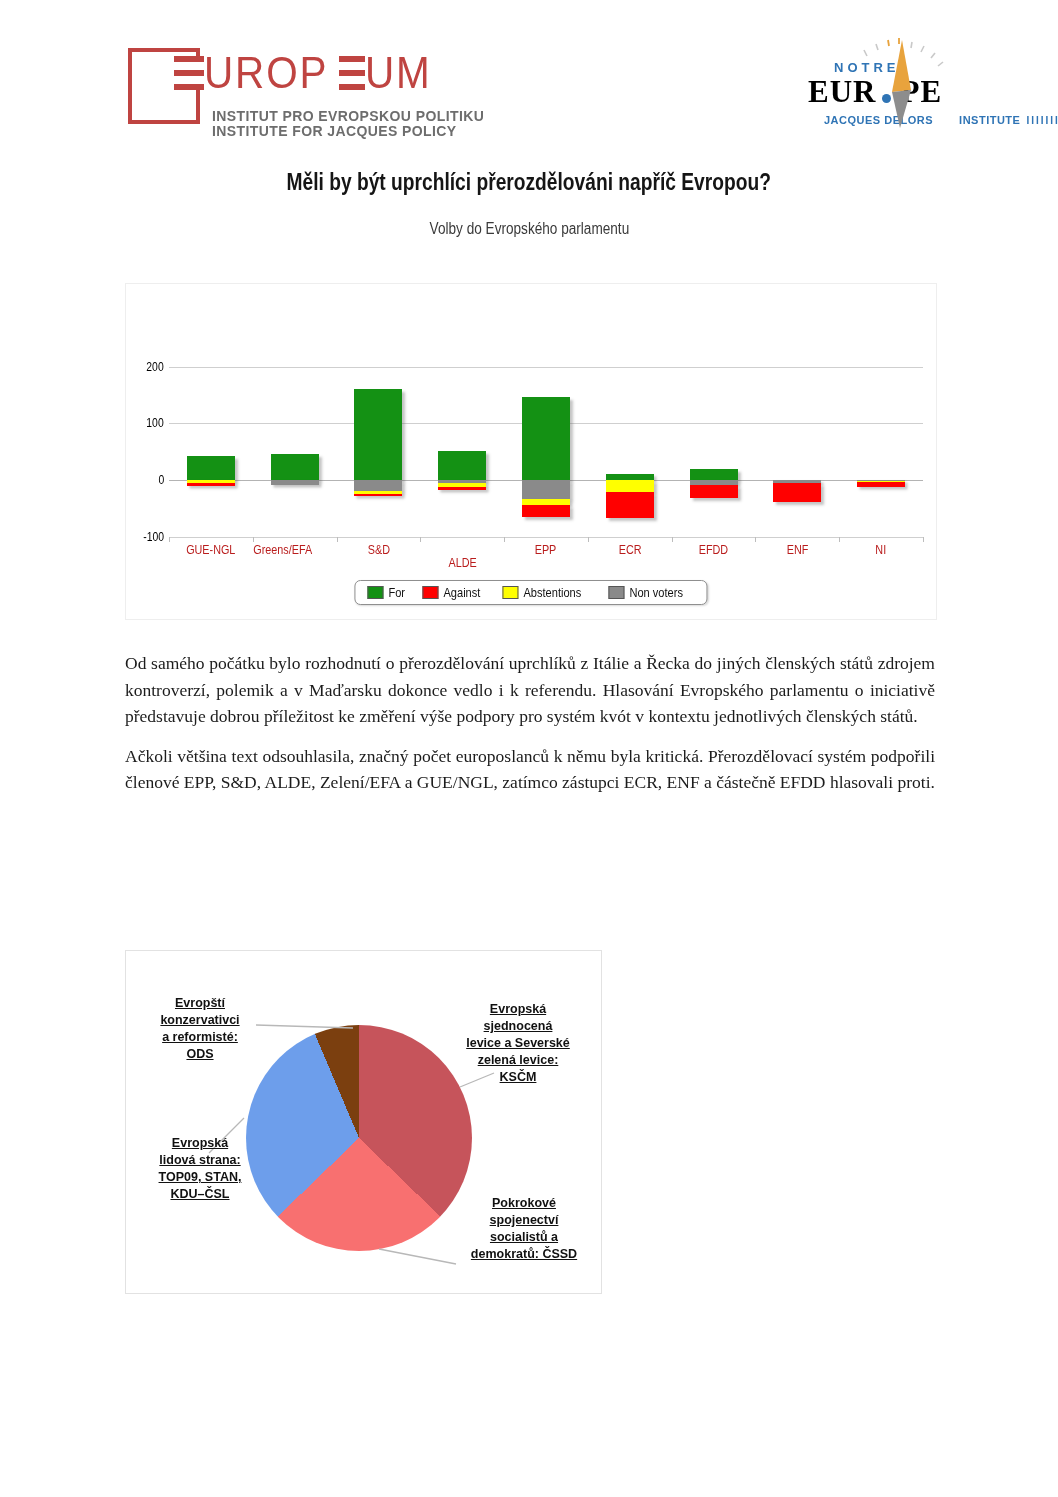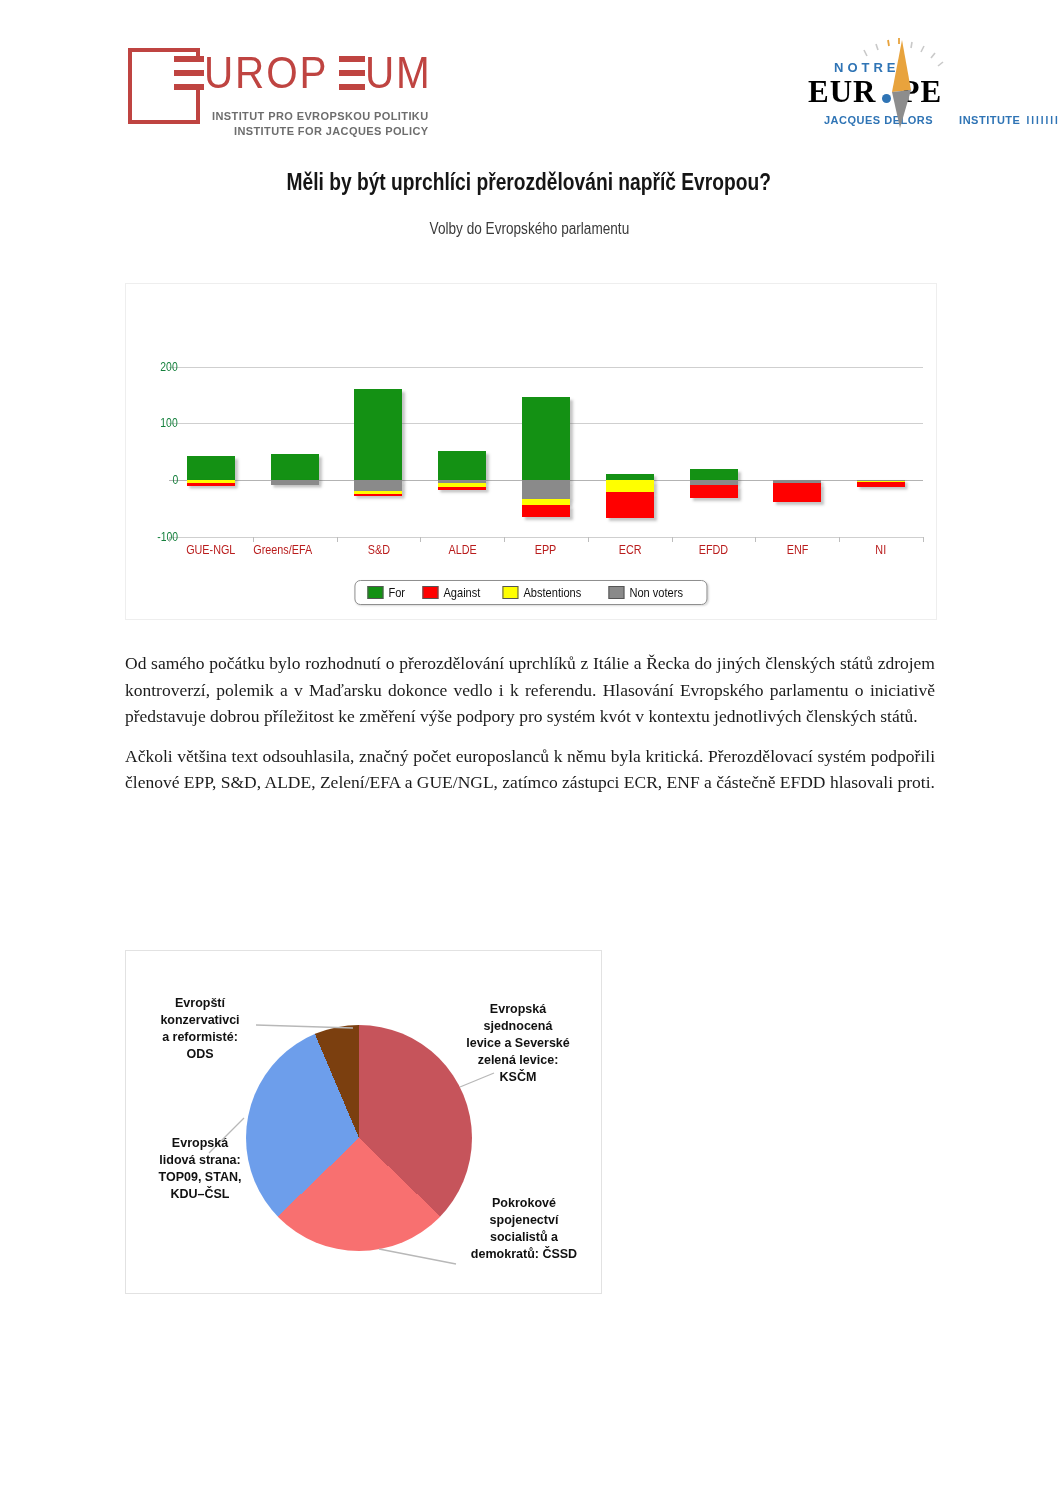--- a/index.html
+++ b/index.html
@@ -7,21 +7,21 @@
         font-family:"Liberation Sans",sans-serif;color:#1f1f1f;}
 
   
   .eu-logo{position:absolute;left:128px;top:45px;width:420px;height:90px;}
   .eu-square{position:absolute;left:0;top:3px;width:64px;height:68px;border:4px solid #bf4441;background:#fff;}
   .eu-word{position:absolute;left:46px;top:6px;display:flex;align-items:center;color:#bf4441;}
   .ebars{display:inline-block;width:30px;height:34px;background:#fff;
          background:linear-gradient(#bf4441 0 6px,#fff 6px 14px,#bf4441 14px 20px,#fff 20px 28px,#bf4441 28px 34px);}
   .ebars.small{width:26px;}
   .eu-word .wtxt{font-size:44px;font-weight:400;letter-spacing:2px;line-height:44px;transform:scaleX(.92);transform-origin:left;}
-  .eu-sub{position:absolute;left:84px;top:64px;font-size:11px;font-weight:700;letter-spacing:.4px;color:#6d6d6d;line-height:15px;text-align:right;}
+  .eu-sub{position:absolute;left:84px;top:64px;font-size:14px;font-weight:700;letter-spacing:.4px;color:#6d6d6d;line-height:15px;}
 
   .ne-logo{position:absolute;left:780px;top:34px;width:210px;height:100px;}
   .ne-notre{position:absolute;left:54px;top:26px;font-size:13px;font-weight:700;letter-spacing:4px;color:#2f74b5;}
   .ne-big{position:absolute;left:28px;top:40px;font-size:31px;font-weight:700;color:#000000;letter-spacing:1px;font-family:Liberation Serif, serif;}
   .ne-big .gap{display:inline-block;width:24px;}
   .ne-dot{position:absolute;left:102px;top:60px;width:9px;height:9px;border-radius:50%;background:#2f74b5;}
   .ne-bottom{position:absolute;left:0;top:80px;font-size:11px;font-weight:700;color:#2f74b5;letter-spacing:.5px;white-space:nowrap;margin-left:44px;}
   .ne-bottom .inst{margin-left:26px;}
   .ne-ticks{display:inline-block;margin-left:6px;letter-spacing:2px;font-size:10px;}
   .ne-svg{position:absolute;left:0;top:0;pointer-events:none;}
@@ -29,21 +29,21 @@
   
   .doc-title{position:absolute;left:0;top:168px;width:100%;text-align:center;}
   .doc-title span{display:inline-block;transform:scaleX(.8);font-weight:700;font-size:24px;color:#151515;letter-spacing:0;}
   .doc-subtitle{position:absolute;left:0;top:220px;width:100%;text-align:center;}
   .doc-subtitle span{display:inline-block;transform:scaleX(.85);font-size:16px;color:#3a3a3a;}
 
   
   .bar-box{position:absolute;left:125px;top:283px;width:810px;height:335px;border:1px solid #eeeeee;background:#fff;}
   .gridline{position:absolute;left:43px;width:754px;height:1px;background:#cfcfcf;}
   .gridline.zero{background:#b3b3b3;}
-  .ytick{position:absolute;left:16px;width:36px;text-align:right;font-size:13px;color:#15803d;}
+  .ytick{position:absolute;left:2px;width:36px;text-align:right;font-size:13px;color:#000000;}
   .ytick span{display:inline-block;transform:scaleX(.8);transform-origin:right;}
   .bar-seg{position:absolute;box-shadow:2.5px 2.5px 2.5px rgba(90,90,90,.35);}
   .cat-label{position:absolute;top:258px;width:92px;text-align:center;font-size:13.5px;color:#b91c1c;}
   .cat-label span{display:inline-block;transform:scaleX(.8);white-space:nowrap;}
   .xtick{position:absolute;top:253px;width:1px;height:5px;background:#bdbdbd;}
   .legend{position:absolute;left:50%;top:296px;transform:translateX(-50%);display:flex;align-items:center;gap:14px;
           border:1px solid #8f8f8f;border-radius:6px;background:#fff;padding:4px 12px;box-shadow:1px 1px 2px rgba(0,0,0,.15);}
   .legend-item{display:flex;align-items:center;gap:5px;}
   .legend-item .swatch{width:14px;height:11px;border:1px solid #555;display:inline-block;}
   .legend-item .ltxt{display:inline-block;transform:scaleX(.82);transform-origin:left;font-size:13.5px;color:#111;white-space:nowrap;}
@@ -52,21 +52,21 @@
   .bodytext{position:absolute;left:125px;top:650px;width:810px;
             font-family:"Liberation Serif",serif;font-size:17.5px;line-height:26.5px;text-align:justify;color:#1c1c1c;}
   .bodytext p{margin:0 0 13px 0;}
 
   
   .pie-box{position:absolute;left:125px;top:950px;width:475px;height:342px;border:1px solid #e2e2e2;background:#fff;}
   .pie-title{margin:12px auto 0;width:380px;text-align:center;font-size:13px;font-weight:700;
              color:#9b9b9b;letter-spacing:.4px;line-height:18px;}
   .pie-circle{position:absolute;left:120px;top:74px;width:226px;height:226px;border-radius:50%;}
   .pie-label{position:absolute;font-size:12.5px;font-weight:700;color:#111;line-height:17px;
-             text-align:center;white-space:pre-line;}
+             text-align:center;white-space:pre-line;text-decoration:underline;}
   .pie-label.ods{left:15px;top:44px;width:118px;}
   .pie-label.kscm{left:328px;top:50px;width:128px;}
   .pie-label.epp{left:15px;top:184px;width:118px;}
   .pie-label.cssd{left:334px;top:244px;width:128px;}
   .pie-svg{position:absolute;left:0;top:0;}
 
   
   .side-par{position:absolute;left:615px;top:948px;width:322px;
             font-family:"Liberation Serif",serif;font-size:17.5px;line-height:27px;text-align:justify;color:#1c1c1c;}
 </style>
@@ -137,21 +137,21 @@
         <div class="cat-label" style="left: 111px;"><span>Greens/EFA</span></div>
         <div class="bar-seg" style="left: 228.444px; top: 105.28px; width: 48px; height: 90.72px; background: rgb(20, 145, 20);"></div>
         <div class="bar-seg" style="left: 228.444px; top: 196px; width: 48px; height: 11.34px; background: rgb(138, 138, 138);"></div>
         <div class="bar-seg" style="left: 228.444px; top: 207.34px; width: 48px; height: 2.835px; background: rgb(255, 255, 0);"></div>
         <div class="bar-seg" style="left: 228.444px; top: 210.175px; width: 48px; height: 2.268px; background: rgb(255, 0, 0);"></div>
         <div class="cat-label" style="left: 206.444px;"><span>S&amp;D</span></div>
         <div class="bar-seg" style="left: 312.222px; top: 166.516px; width: 48px; height: 29.484px; background: rgb(20, 145, 20);"></div>
         <div class="bar-seg" style="left: 312.222px; top: 196px; width: 48px; height: 2.835px; background: rgb(138, 138, 138);"></div>
         <div class="bar-seg" style="left: 312.222px; top: 198.835px; width: 48px; height: 3.969px; background: rgb(255, 255, 0);"></div>
         <div class="bar-seg" style="left: 312.222px; top: 202.804px; width: 48px; height: 2.835px; background: rgb(255, 0, 0);"></div>
-        <div class="cat-label" style="left: 290.222px;"><span>ALDE</span></div>
+        <div class="cat-label" style="left: 290.222px; margin-top: 13px;"><span>ALDE</span></div>
         <div class="bar-seg" style="left: 396px; top: 112.651px; width: 48px; height: 83.349px; background: rgb(20, 145, 20);"></div>
         <div class="bar-seg" style="left: 396px; top: 196px; width: 48px; height: 19.278px; background: rgb(138, 138, 138);"></div>
         <div class="bar-seg" style="left: 396px; top: 215.278px; width: 48px; height: 5.67px; background: rgb(255, 255, 0);"></div>
         <div class="bar-seg" style="left: 396px; top: 220.948px; width: 48px; height: 12.474px; background: rgb(255, 0, 0);"></div>
         <div class="cat-label" style="left: 374px;"><span>EPP</span></div>
         <div class="bar-seg" style="left: 479.778px; top: 190.33px; width: 48px; height: 5.67px; background: rgb(20, 145, 20);"></div>
         <div class="bar-seg" style="left: 479.778px; top: 196px; width: 48px; height: 12.474px; background: rgb(255, 255, 0);"></div>
         <div class="bar-seg" style="left: 479.778px; top: 208.474px; width: 48px; height: 25.515px; background: rgb(255, 0, 0);"></div>
         <div class="cat-label" style="left: 457.778px;"><span>ECR</span></div>
         <div class="bar-seg" style="left: 563.556px; top: 185.227px; width: 48px; height: 10.773px; background: rgb(20, 145, 20);"></div>

